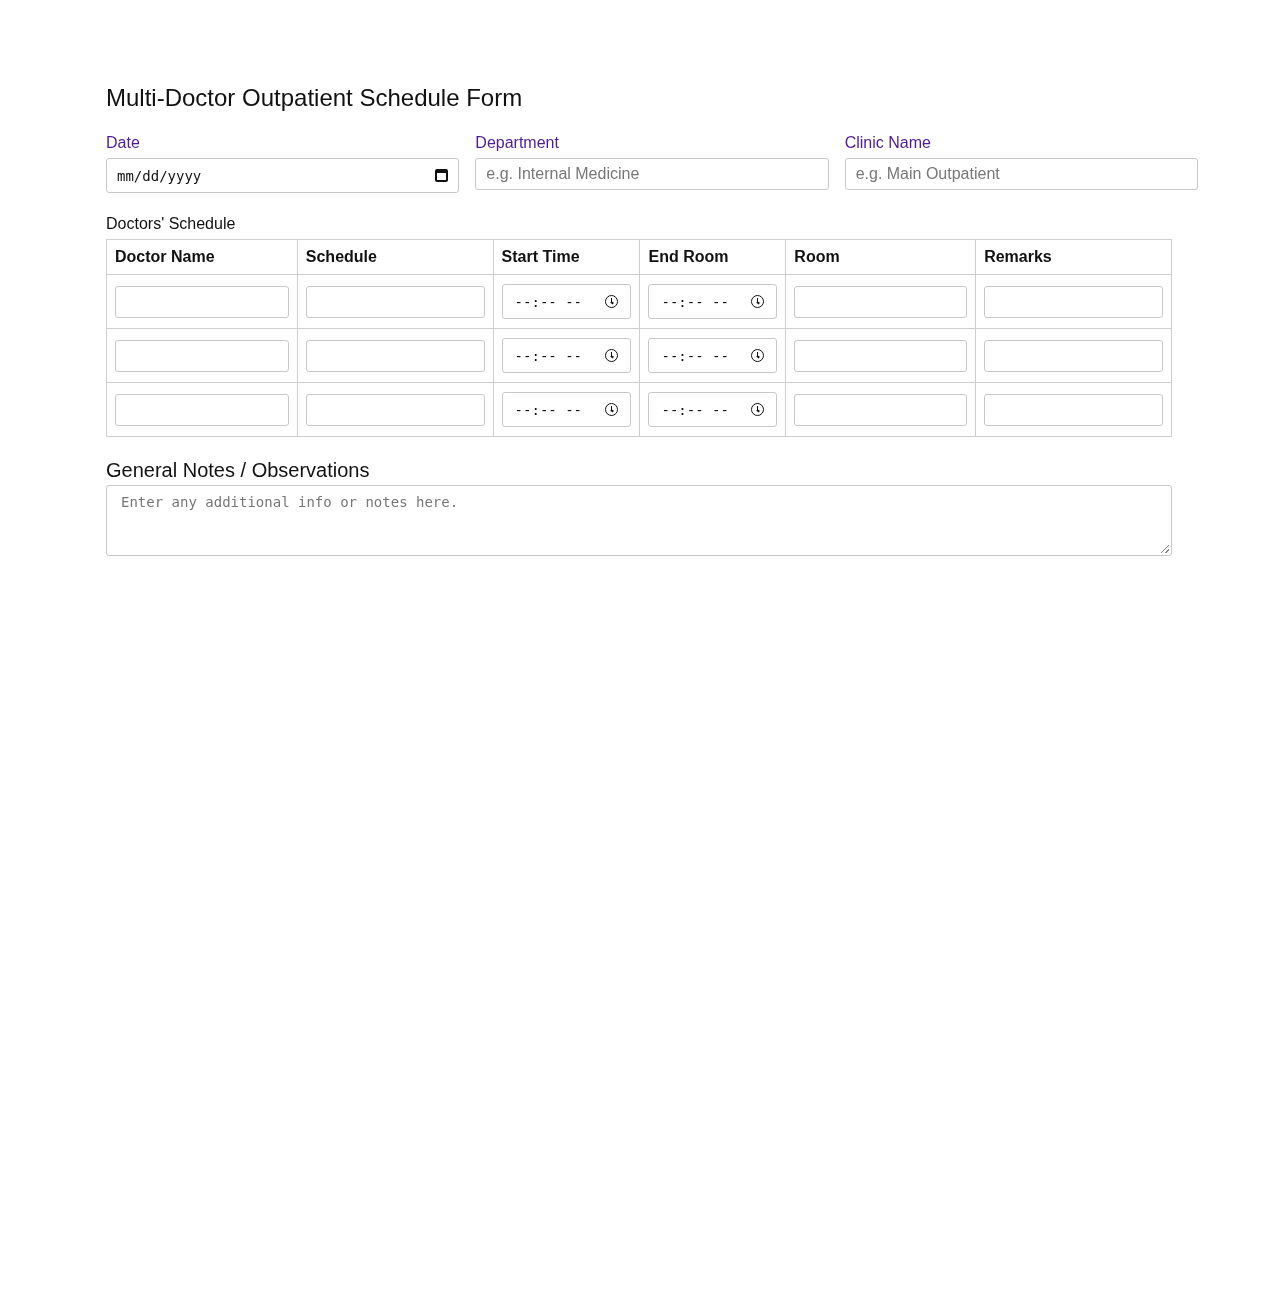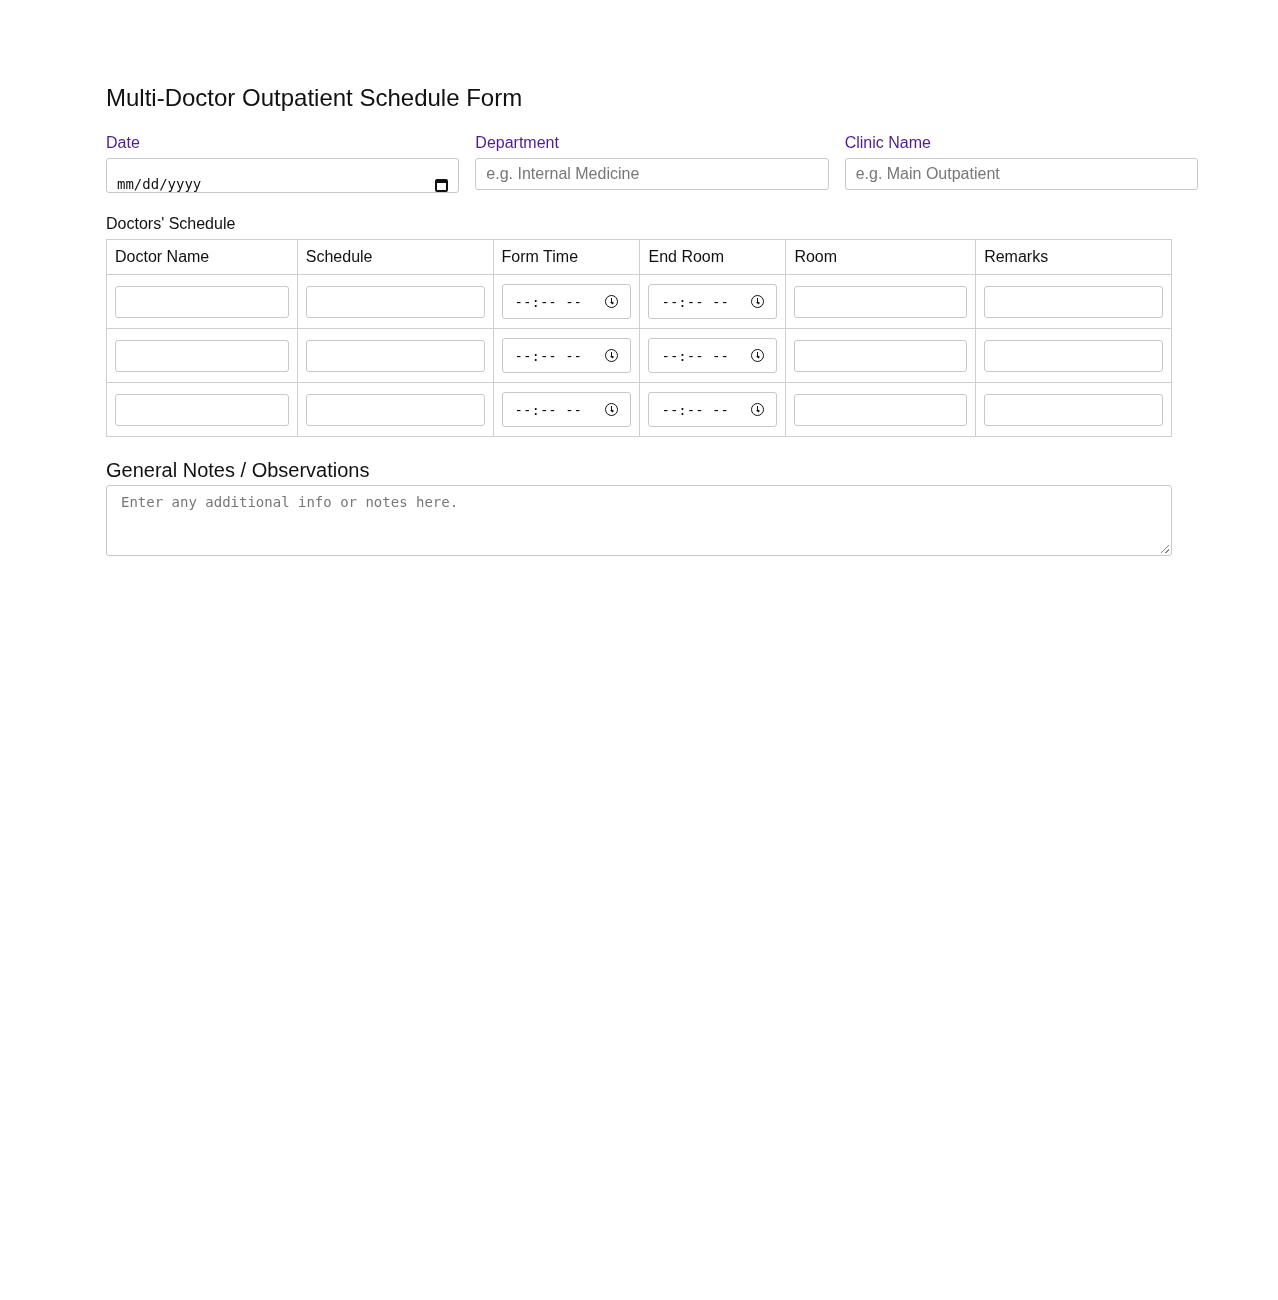--- a/index.html
+++ b/index.html
@@ -4,26 +4,26 @@
 <style>
   * { box-sizing: border-box; }
   html, body { margin: 0; padding: 0; background: #ffffff; }
   body { width: 1278px; height: 1300px; font-family: "Liberation Sans", sans-serif; color: #111; position: relative; }
   .page { position: absolute; left: 106px; top: 82px; width: 1092px; }
   h1 { font-size: 24px; font-weight: normal; margin: 0; line-height: 32px; color: #111; }
   .row3 { display: flex; gap: 16px; margin-top: 20px; }
   .field { flex: 1; }
   .label { font-size: 16px; line-height: 18px; display: block; margin-bottom: 6px; color: #4c1d95; }
   .input { width: 100%; height: 32px; border: 1px solid #c8c8c8; border-radius: 3px; font-family: "Liberation Sans", sans-serif; font-size: 16px; padding: 0 10px; color: #777; display: flex; align-items: center; background: #fff; }
-  .date { height: 35px; font-family: "DejaVu Sans Mono", monospace; font-size: 14px; color: #111; justify-content: space-between; align-items: flex-end; }
+  .date { height: 35px; font-family: "DejaVu Sans Mono", monospace; font-size: 14px; color: #111; justify-content: space-between; }
   .cal { width: 13px; height: 13px; border: 2px solid #111; border-top-width: 4px; border-radius: 2px; }
   .section-label { font-size: 16px; margin-top: 22px; margin-bottom: 6px; line-height: 18px; }
   table { border-collapse: collapse; width: 1066px; }
   th, td { border: 1px solid #cfcfcf; text-align: left; padding: 8px; }
-  th { font-size: 16px; font-weight: normal; height: 35px; padding-top: 6px; padding-bottom: 6px; }
+  th { font-size: 16px; font-weight: bold; height: 35px; padding-top: 6px; padding-bottom: 6px; }
   td { height: 54px; padding: 0 8px; vertical-align: middle; }
   .cell-input { width: 100%; height: 32px; border: 1px solid #c8c8c8; border-radius: 3px; background: #fff; }
   .time { height: 35px; display: flex; align-items: center; justify-content: space-between; padding: 0 12px 0 12px; font-family: "DejaVu Sans Mono", monospace; font-size: 14px; color: #111; }
   .clock { width: 13px; height: 13px; border: 1.6px solid #111; border-radius: 50%; position: relative; }
   .clock::before { content: ""; position: absolute; left: 4.2px; top: 2px; width: 1.5px; height: 4px; background: #111; }
   .clock::after { content: ""; position: absolute; left: 4.6px; top: 5.2px; width: 3px; height: 1.5px; background: #111; transform: rotate(35deg); transform-origin: left center; }
   .notes-label { margin-top: 24px; margin-bottom: 6px; font-size: 20px; line-height: 18px; }
   .textarea { width: 1066px; height: 71px; border: 1px solid #c8c8c8; border-radius: 3px; padding: 8px 14px; font-family: "DejaVu Sans Mono", monospace; font-size: 14px; color: #777; position: relative; }
   .grip { position: absolute; right: 2px; bottom: 2px; width: 8px; height: 8px; background: linear-gradient(135deg, transparent 45%, #888 45%, #888 55%, transparent 55%, transparent 75%, #888 75%, #888 85%, transparent 85%); }
 </style>
@@ -62,21 +62,21 @@
         <col style="width:196px">
         <col style="width:147px">
         <col style="width:146px">
         <col style="width:190px">
         <col style="width:196px">
     </colgroup>
     <thead>
       <tr>
         <th>Doctor Name</th>
         <th>Schedule</th>
-        <th>Form Time</th>
+        <th>Start Time</th>
         <th>End Room</th>
         <th>Room</th>
         <th>Remarks</th>
       </tr>
     </thead>
     <tbody>
       <tr>
         <td>
             <div class="cell-input"></div>
           </td>

